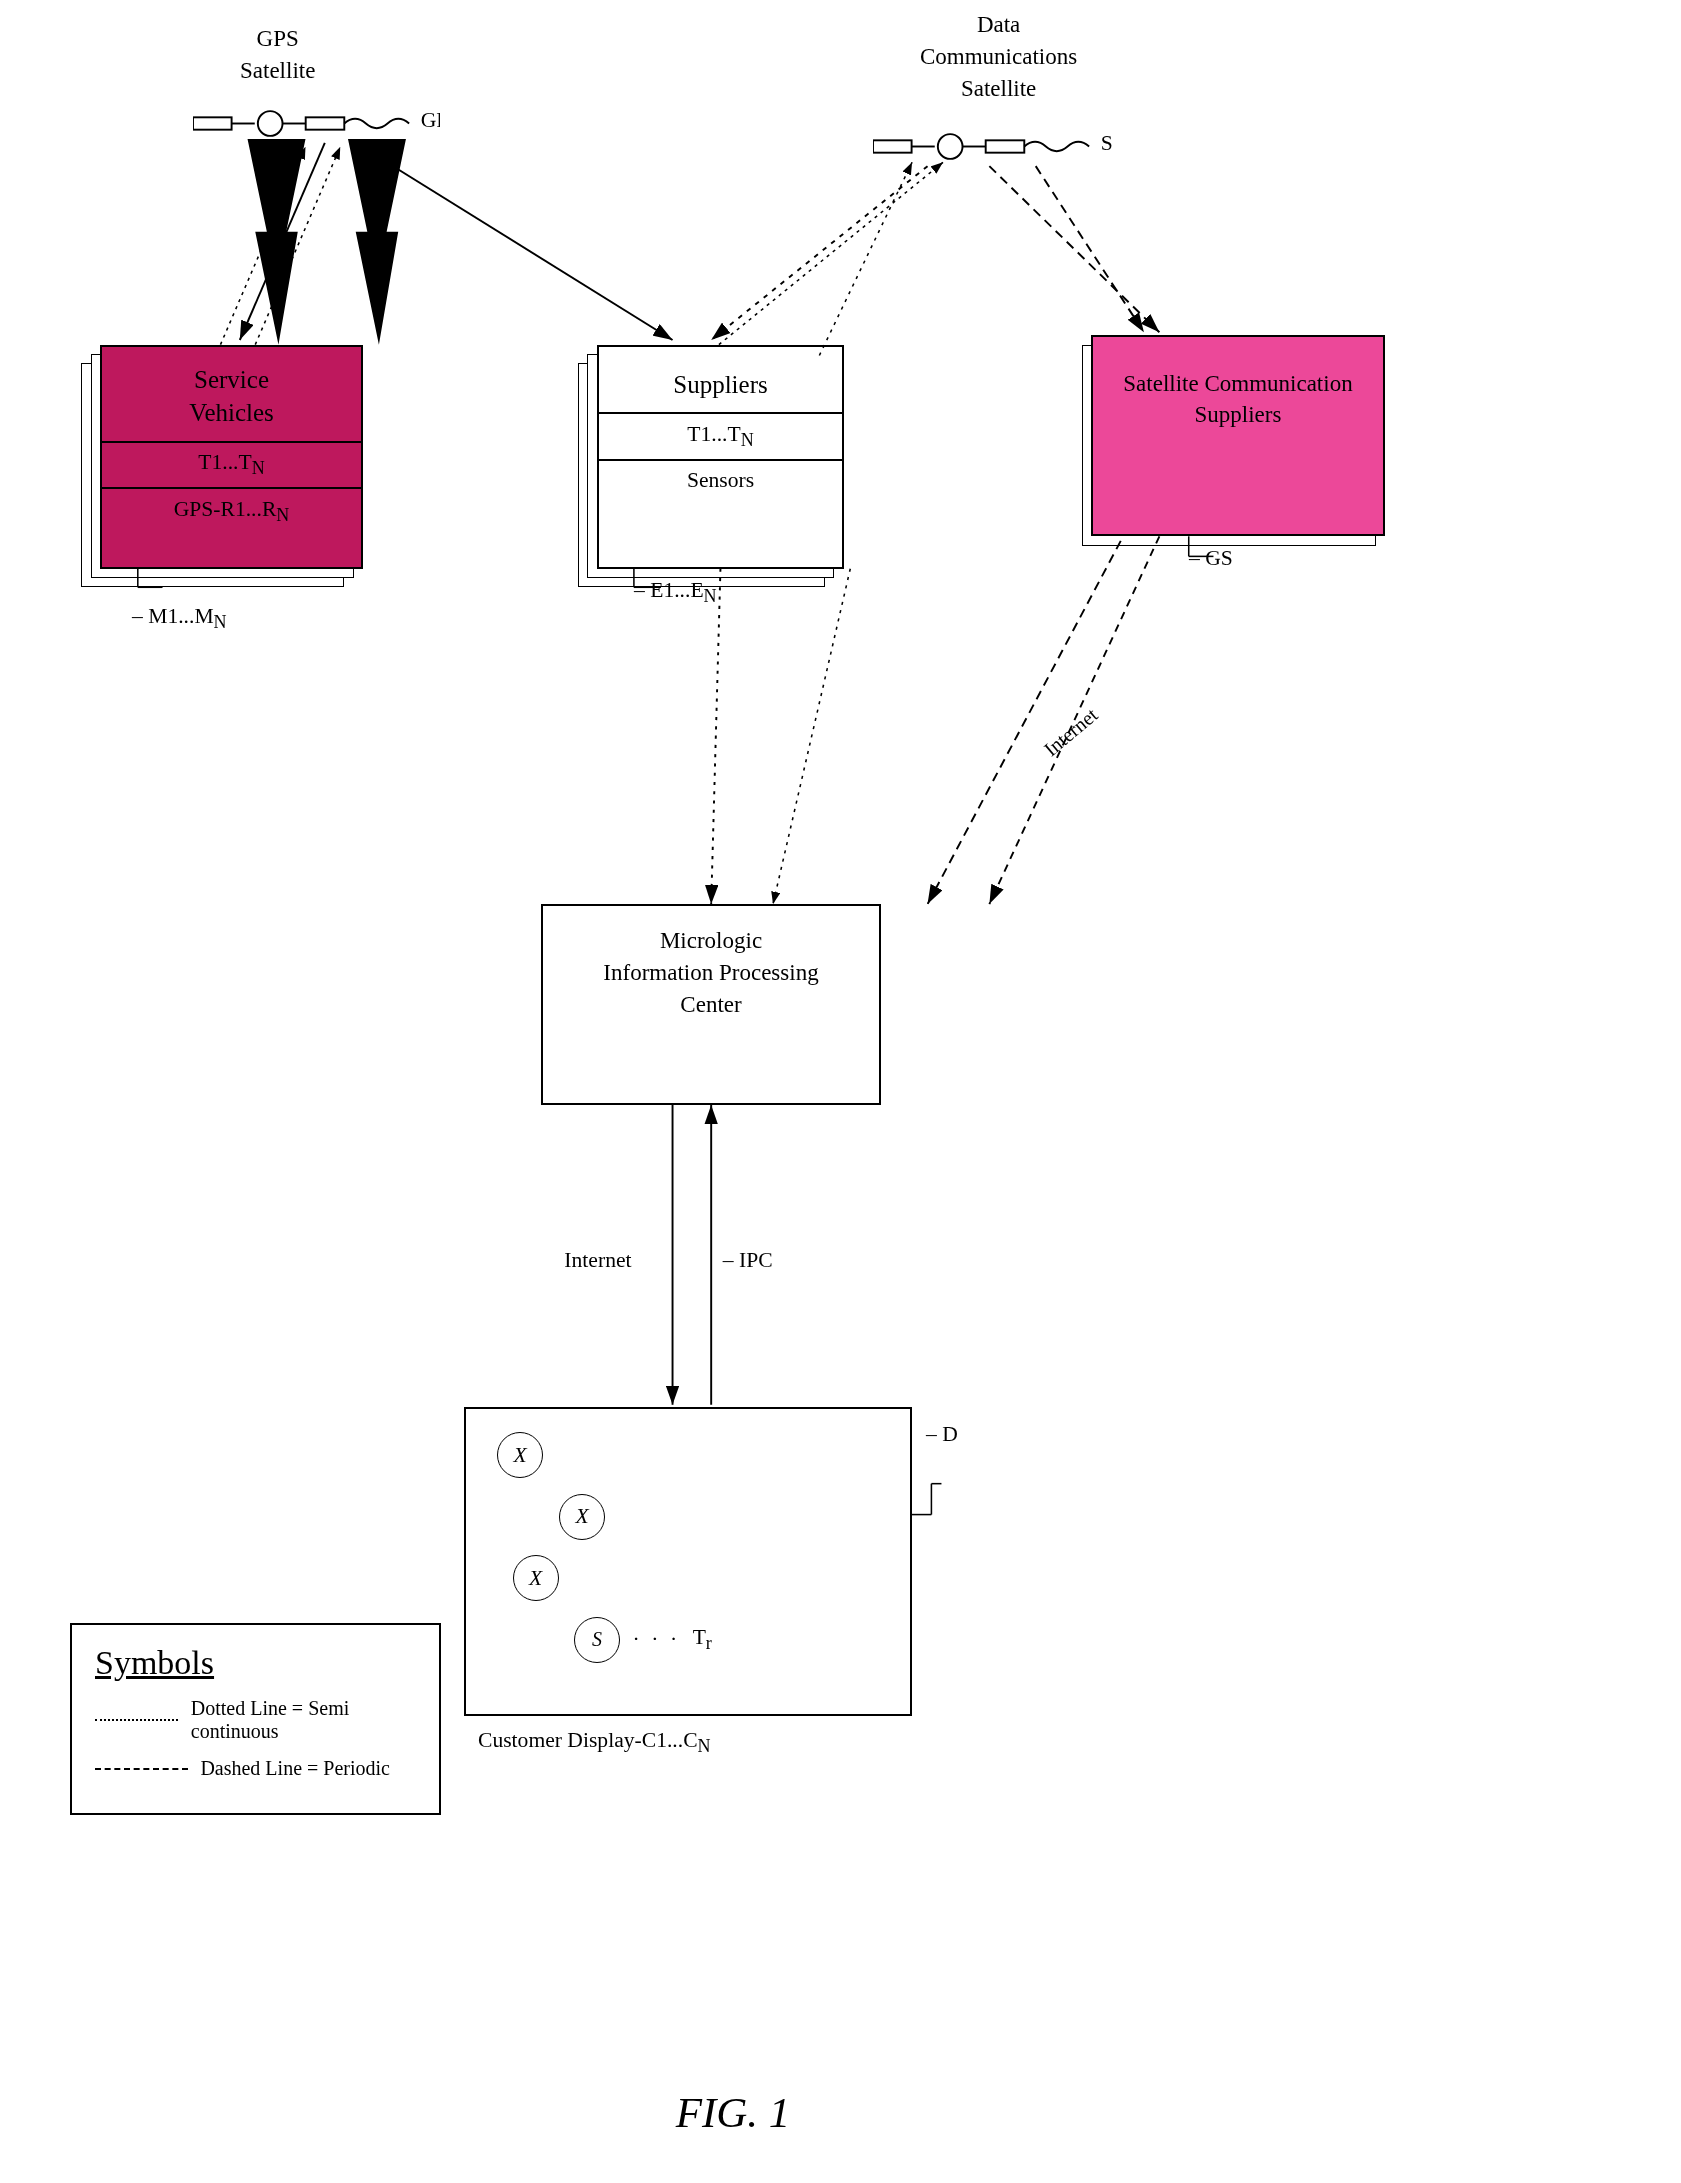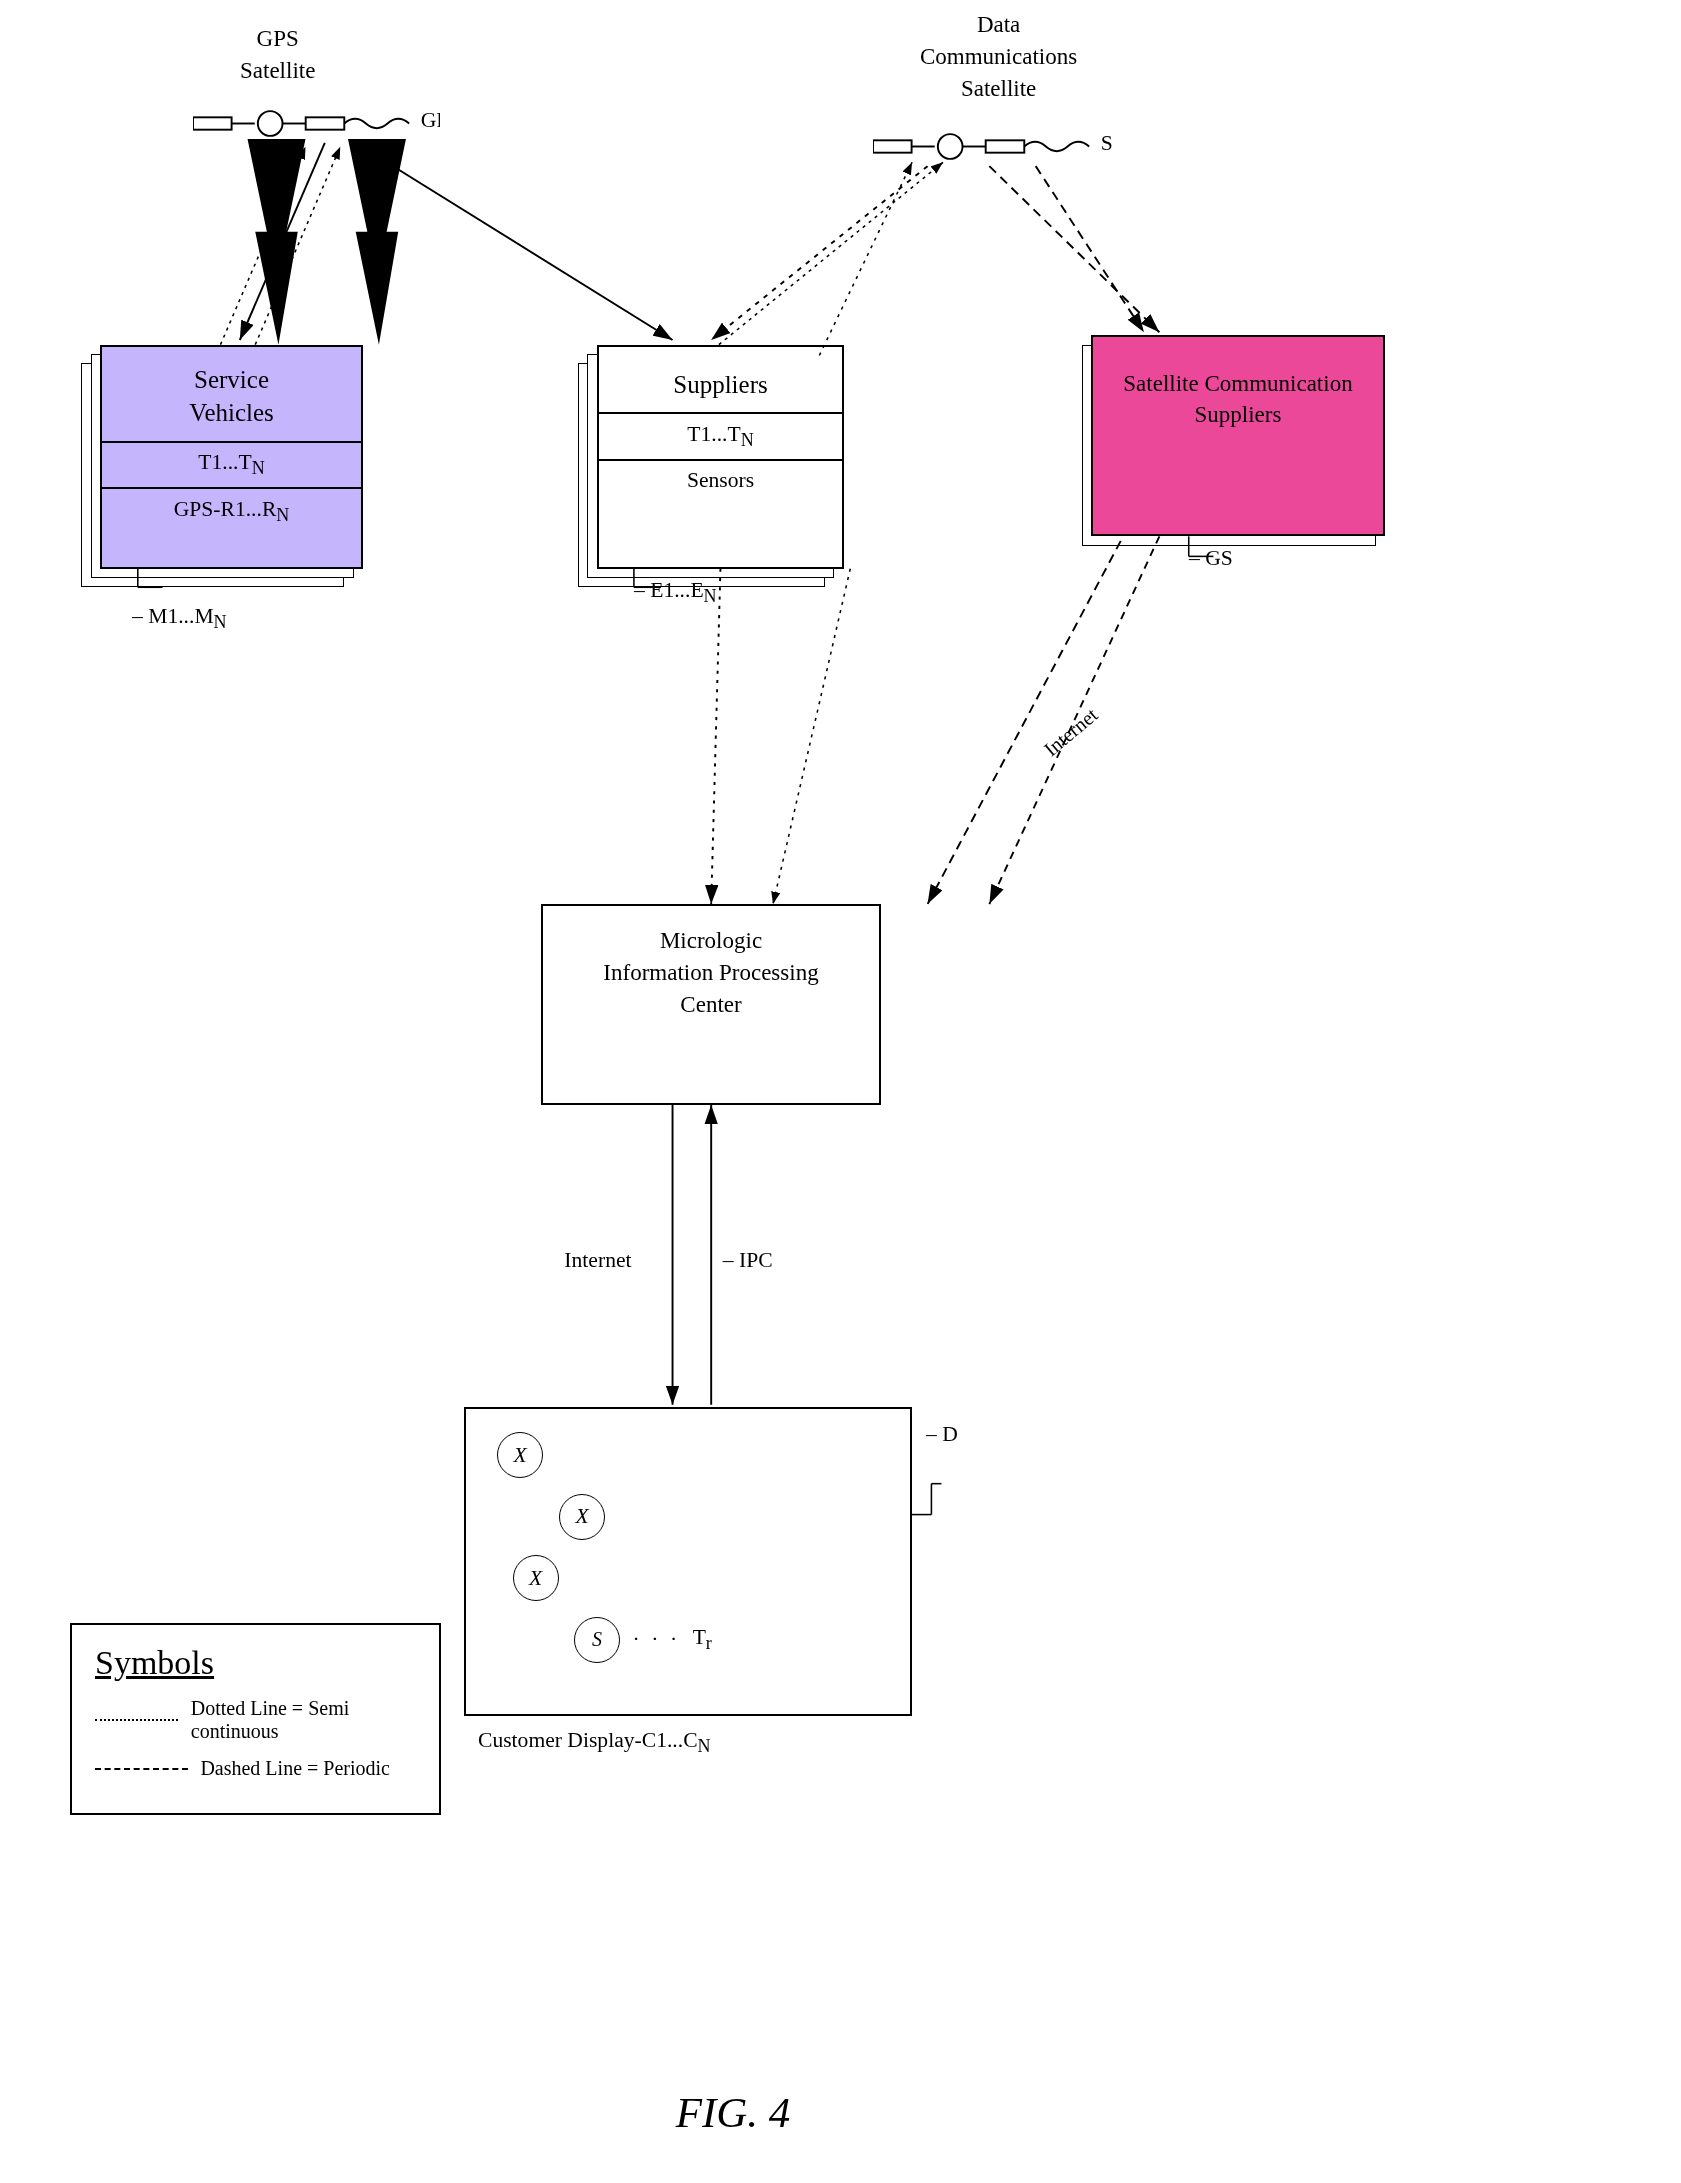--- a/index.html
+++ b/index.html
@@ -157,21 +157,21 @@
 
       <path d="M 196 20 Q 210 8 224 20 Q 238 32 252 20 Q 266 8 280 20" fill="none" stroke="#000" stroke-width="2.5"></path>
       <text x="295" y="25" font-size="28" font-family="Times New Roman,serif">S</text>
     </svg>
   </div>
 
   <div style="position:absolute; top:363px; left:81px; width:263px; height:224px; border:1.9px solid #000; background:#fff;"></div>
 
   <div style="position:absolute; top:354px; left:91px; width:263px; height:224px; border:1.9px solid #000; background:#fff;"></div>
 
-  <div style="position:absolute; top:345px; left:100px; width:263px; height:224px; border:2.3px solid #000; background:#c4b5fd;">
+  <div style="position:absolute; top:345px; left:100px; width:263px; height:224px; border:2.3px solid #000; background:#be185d;">
     <div class="box-title" style="padding:15.5px 7.7px 10.8px; font-size:25px; line-height:1.35;">
       Service<br>Vehicles
     </div>
     <div class="box-inner" style="font-size:21.6px; padding:7.7px 3.1px;">T1...T<sub>N</sub></div>
     <div class="box-inner" style="font-size:21.6px; padding:7.7px 3.1px;">GPS-R1...R<sub>N</sub></div>
   </div>
 
   <div style="position:absolute; top:578px; left:132px; font-size:21.6px;margin-top:26px;">
     – M1...M<sub>N</sub>
   </div>
@@ -246,21 +246,21 @@
     <div class="legend-item">
       <div class="legend-line-dotted"></div>
       <span>Dotted Line = Semi continuous</span>
     </div>
     <div class="legend-item">
       <div class="legend-line-dashed"></div>
       <span>Dashed Line = Periodic</span>
     </div>
   </div>
 
-  <div class="fig-label">FIG. 4</div>
+  <div class="fig-label">FIG. 1</div>
 
   <svg class="svg-overlay" viewBox="0 0 2176 2825" width="1682" height="2183">
     <defs>
 
       <marker id="arrow" markerWidth="10" markerHeight="7" refX="10" refY="3.5" orient="auto">
         <polygon points="0 0, 10 3.5, 0 7" fill="#000"></polygon>
       </marker>
 
       <marker id="arrow-sm" markerWidth="8" markerHeight="6" refX="8" refY="3" orient="auto">
         <polygon points="0 0, 8 3, 0 6" fill="#000"></polygon>

